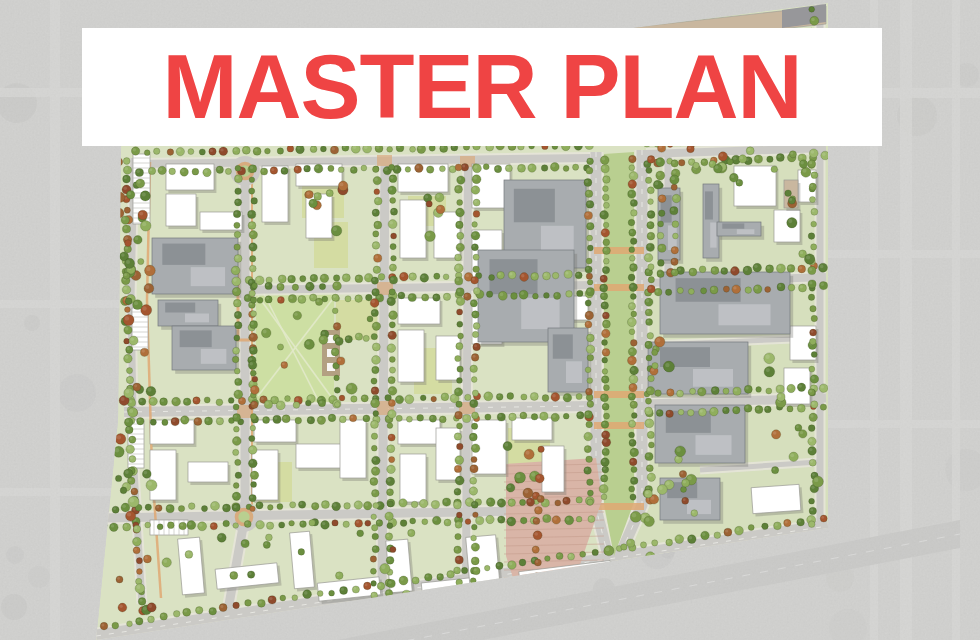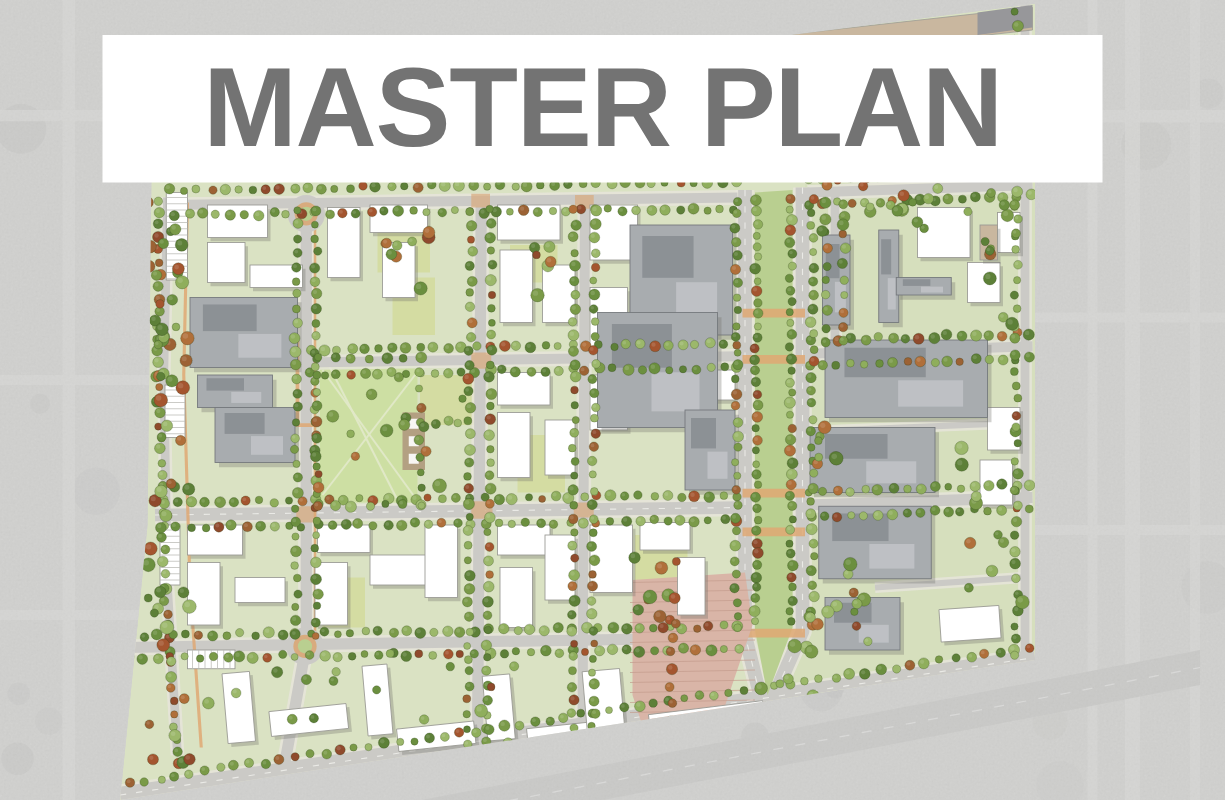--- a/index.html
+++ b/index.html
@@ -2468,15 +2468,15 @@
           <circle cx="774.3" cy="169.3" r="3.3" fill="#8fae5c" stroke="rgba(42,60,22,0.35)" stroke-width="0.6"></circle>
           <circle cx="717.9" cy="168.6" r="4.4" fill="#6b8f3f" stroke="rgba(42,60,22,0.35)" stroke-width="0.6"></circle>
           <circle cx="716.6" cy="167.3" r="1.8" fill="#ffffff" opacity="0.13"></circle>
           <circle cx="733.9" cy="177.7" r="4.4" fill="#6b8f3f" stroke="rgba(42,60,22,0.35)" stroke-width="0.6"></circle>
           <circle cx="732.6" cy="176.4" r="1.7" fill="#ffffff" opacity="0.13"></circle>
         </g>
       </g>
   </svg>
 
   <div class="banner" id="titleBanner" style="left: 82px; top: 28px; width: 800px; height: 118px; background: rgb(255, 255, 255);">
-    <h1 style="color: #737373; font-size: 90px;">MASTER PLAN</h1>
+    <h1 style="color: #ef4444; font-size: 90px;">MASTER PLAN</h1>
   </div>
 </div>
 
 </body></html>

